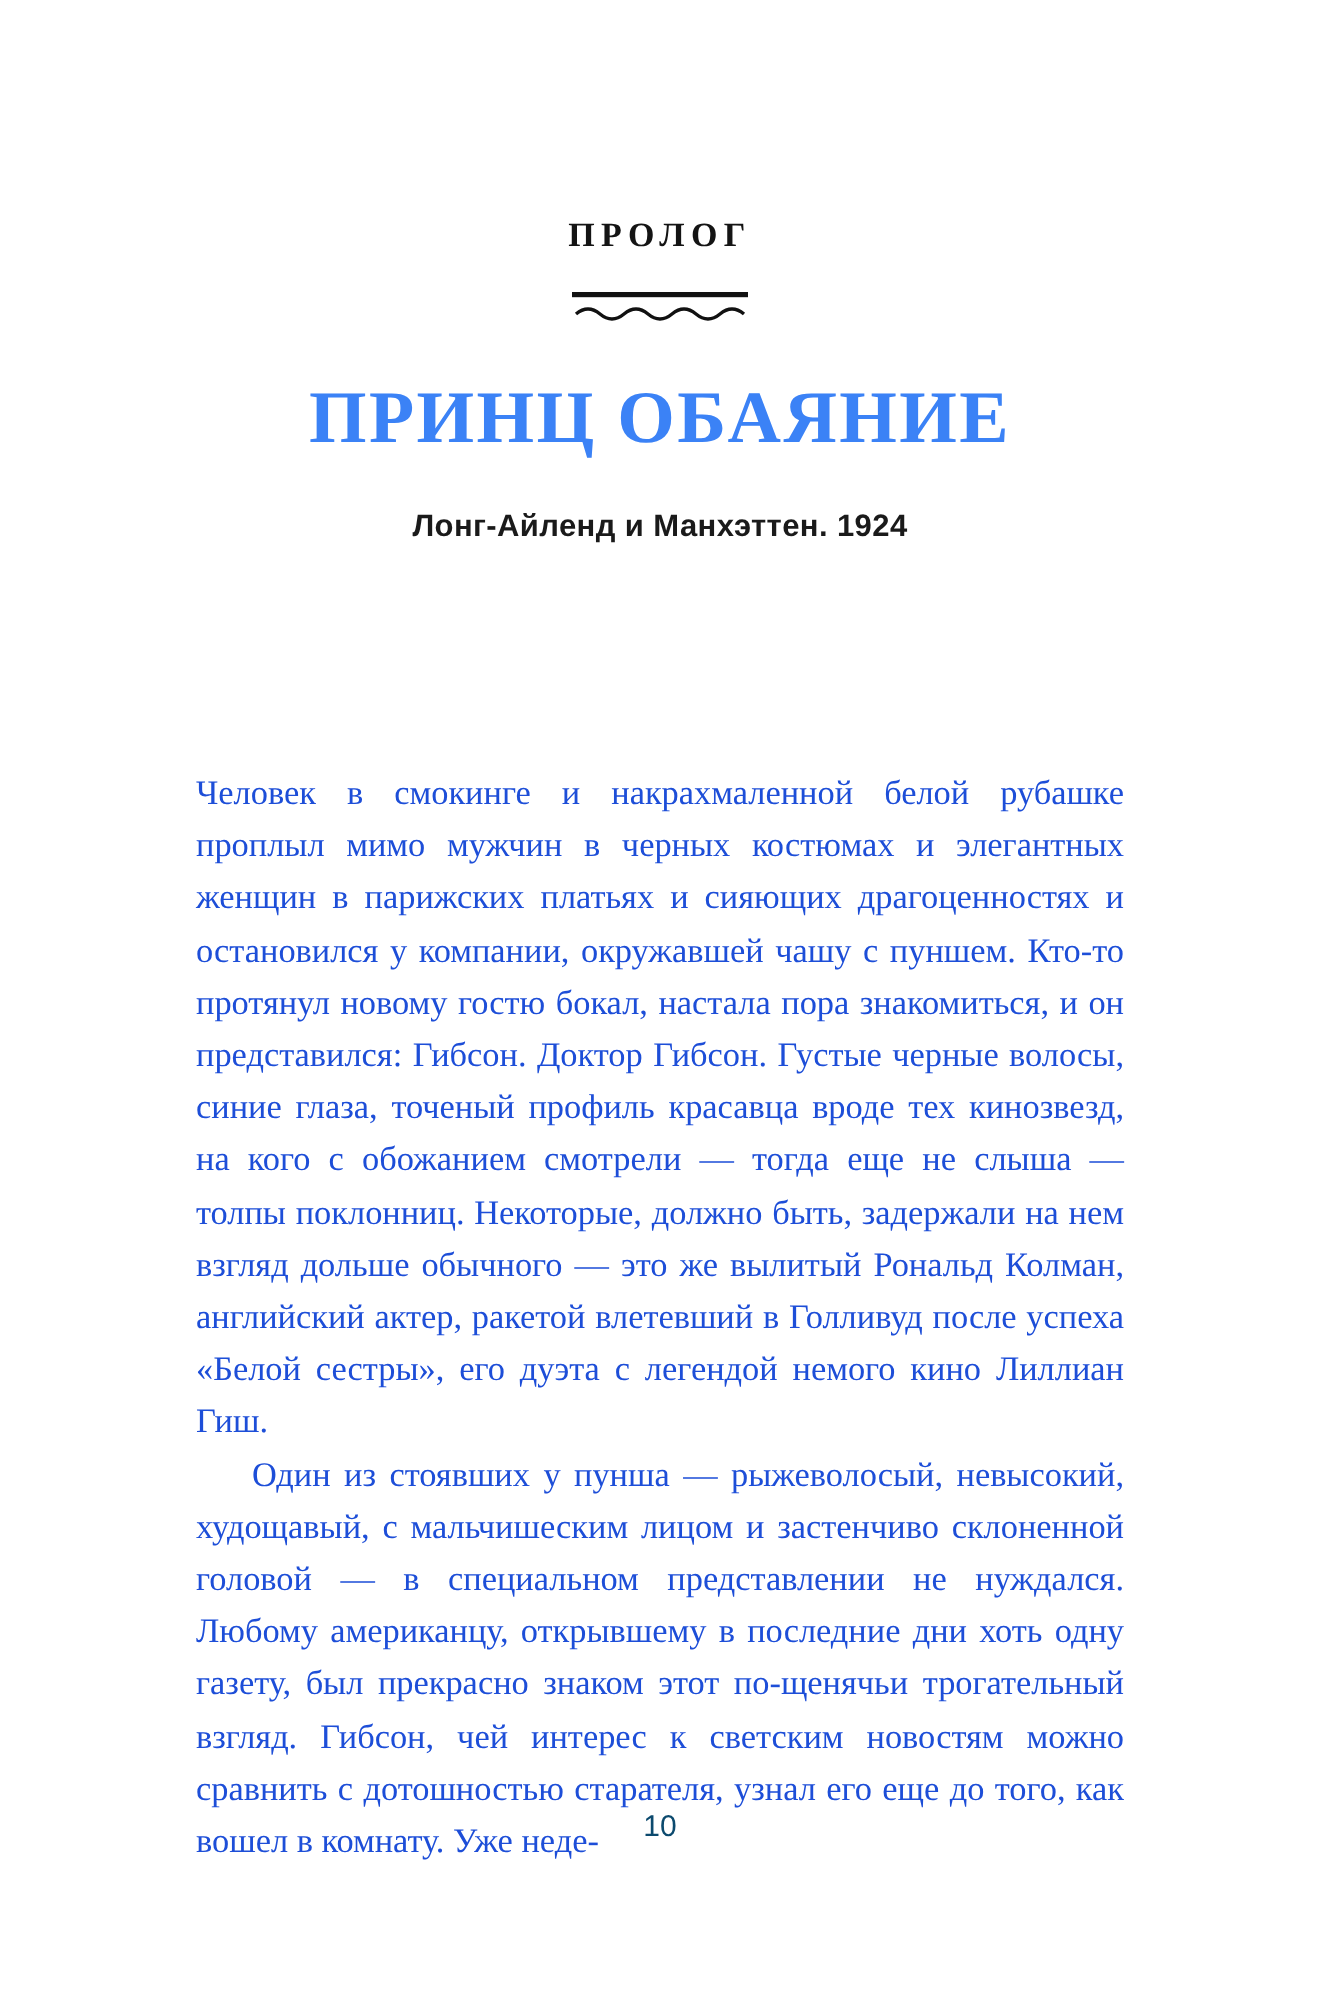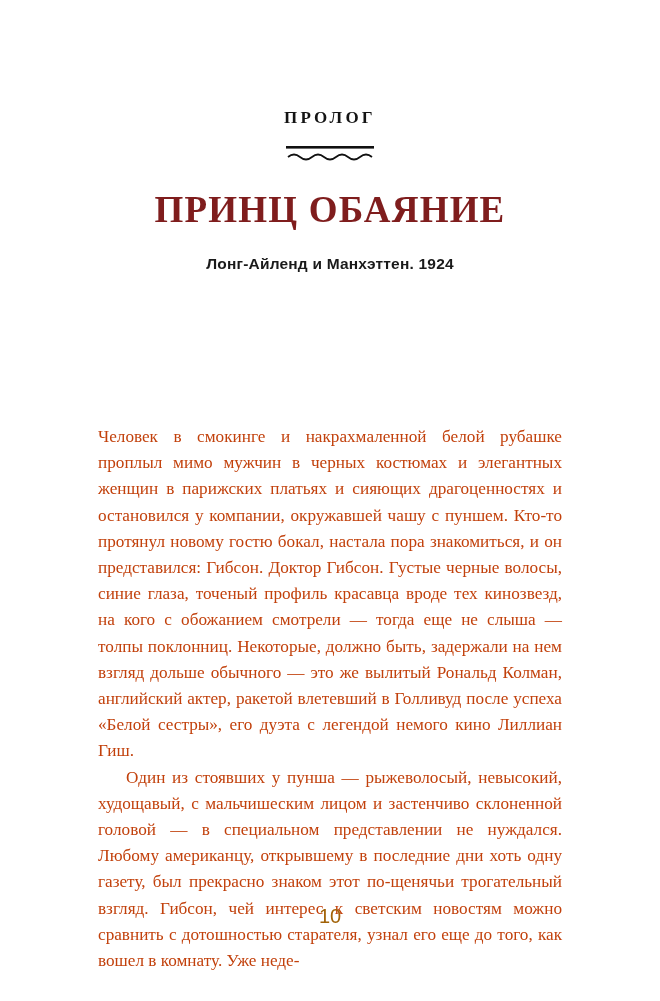--- a/index.html
+++ b/index.html
@@ -53,66 +53,65 @@
     height: 20px;
     display: block;
   }
 
   .chapter-title {
     margin-top: 26px;
     font-family: "Liberation Serif", serif;
     font-size: 37px;
     font-weight: 700;
     letter-spacing: 1.2px;
-    color: #7f1d1d;
+    color: #3b82f6;
     line-height: 1.1;
   }
 
   .chapter-subtitle {
     margin-top: 20px;
     font-family: "Liberation Sans", sans-serif;
     font-size: 15.5px;
     font-weight: 700;
     color: #1a1a1a;
     letter-spacing: 0.2px;
   }
 
   .body-text {
     position: absolute;
     left: 0;
     top: 384px;
     width: 464px;
     font-family: "Liberation Serif", serif;
     font-size: 17.2px;
     line-height: 26.2px;
-    color: #c2410c;
+    color: #1d4ed8;
     text-align: justify;
     text-justify: inter-word;
     hyphens: manual;
-    margin-top: 40px;
   }
 
   .body-text p {
     margin: 0;
   }
 
   .body-text p.indented {
     text-indent: 28px;
     font-family: Liberation Serif, serif;
   }
 
   .folio {
     position: absolute;
     left: 0;
     top: 905px;
     width: 464px;
     text-align: center;
     font-family: "Liberation Sans", sans-serif;
-    font-size: 20px;
-    color: #a16207;
+    font-size: 15px;
+    color: #0c4a6e;
   }
 </style>
 </head>
 <body>
 
 <div class="page">
   <div class="content">
 
     <div class="header-block">
       <div class="prologue-label">ПРОЛОГ</div>

